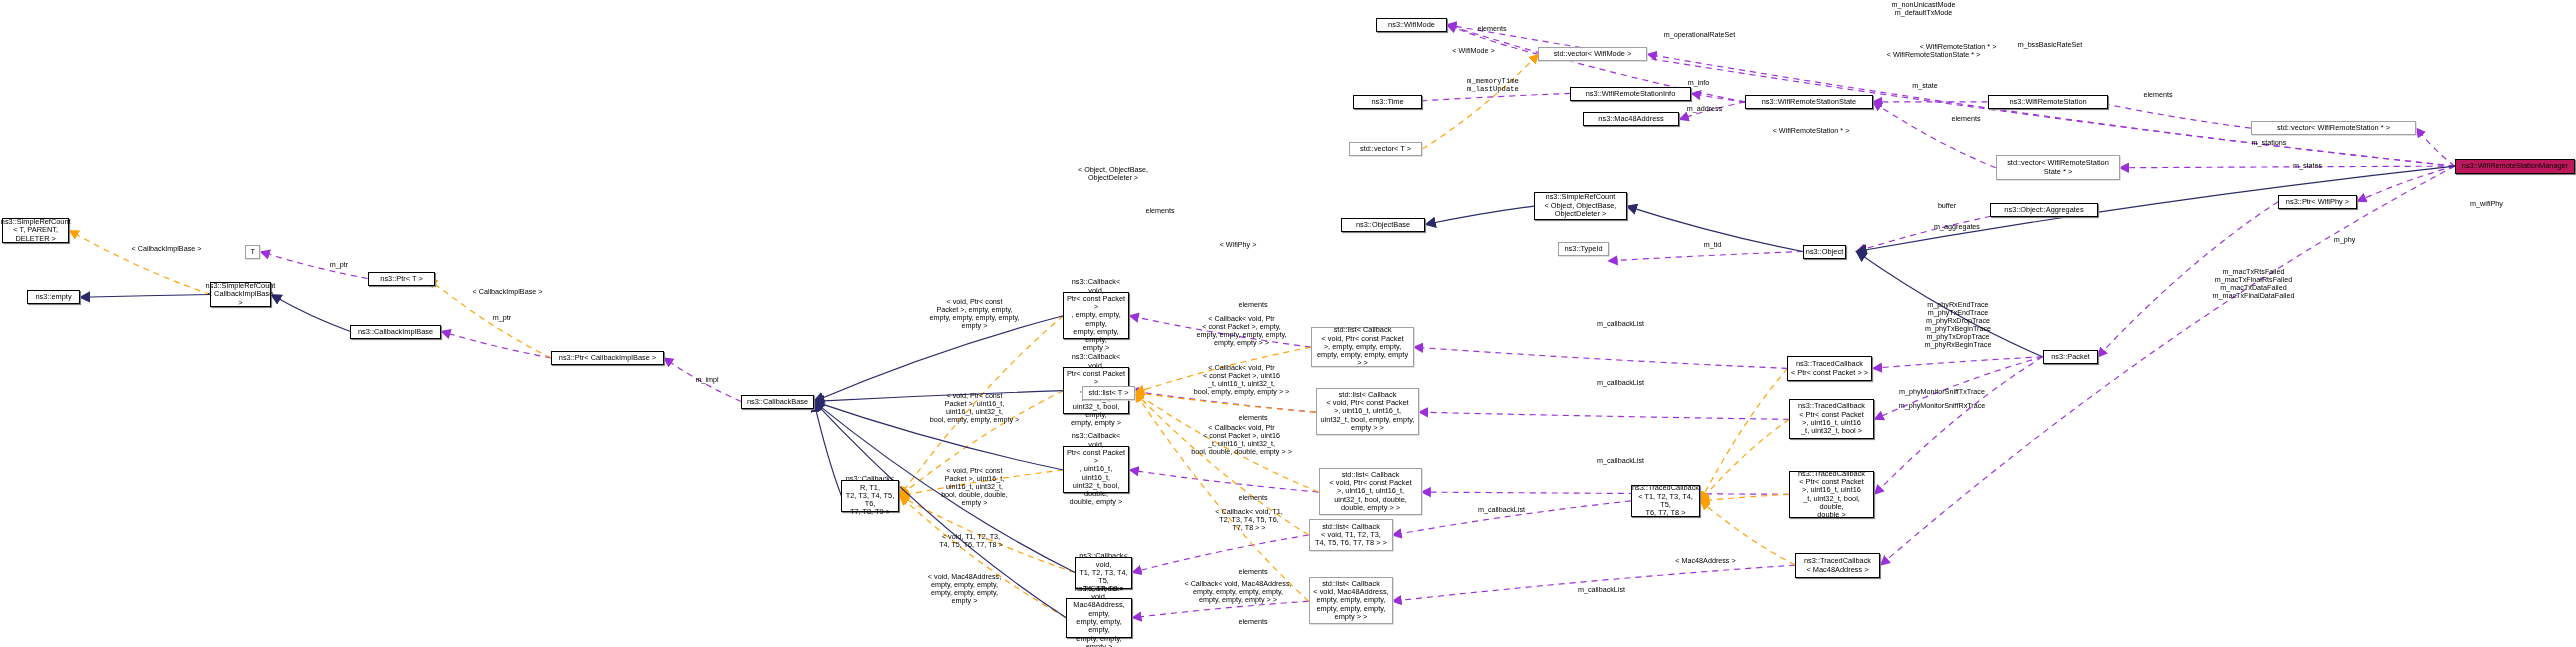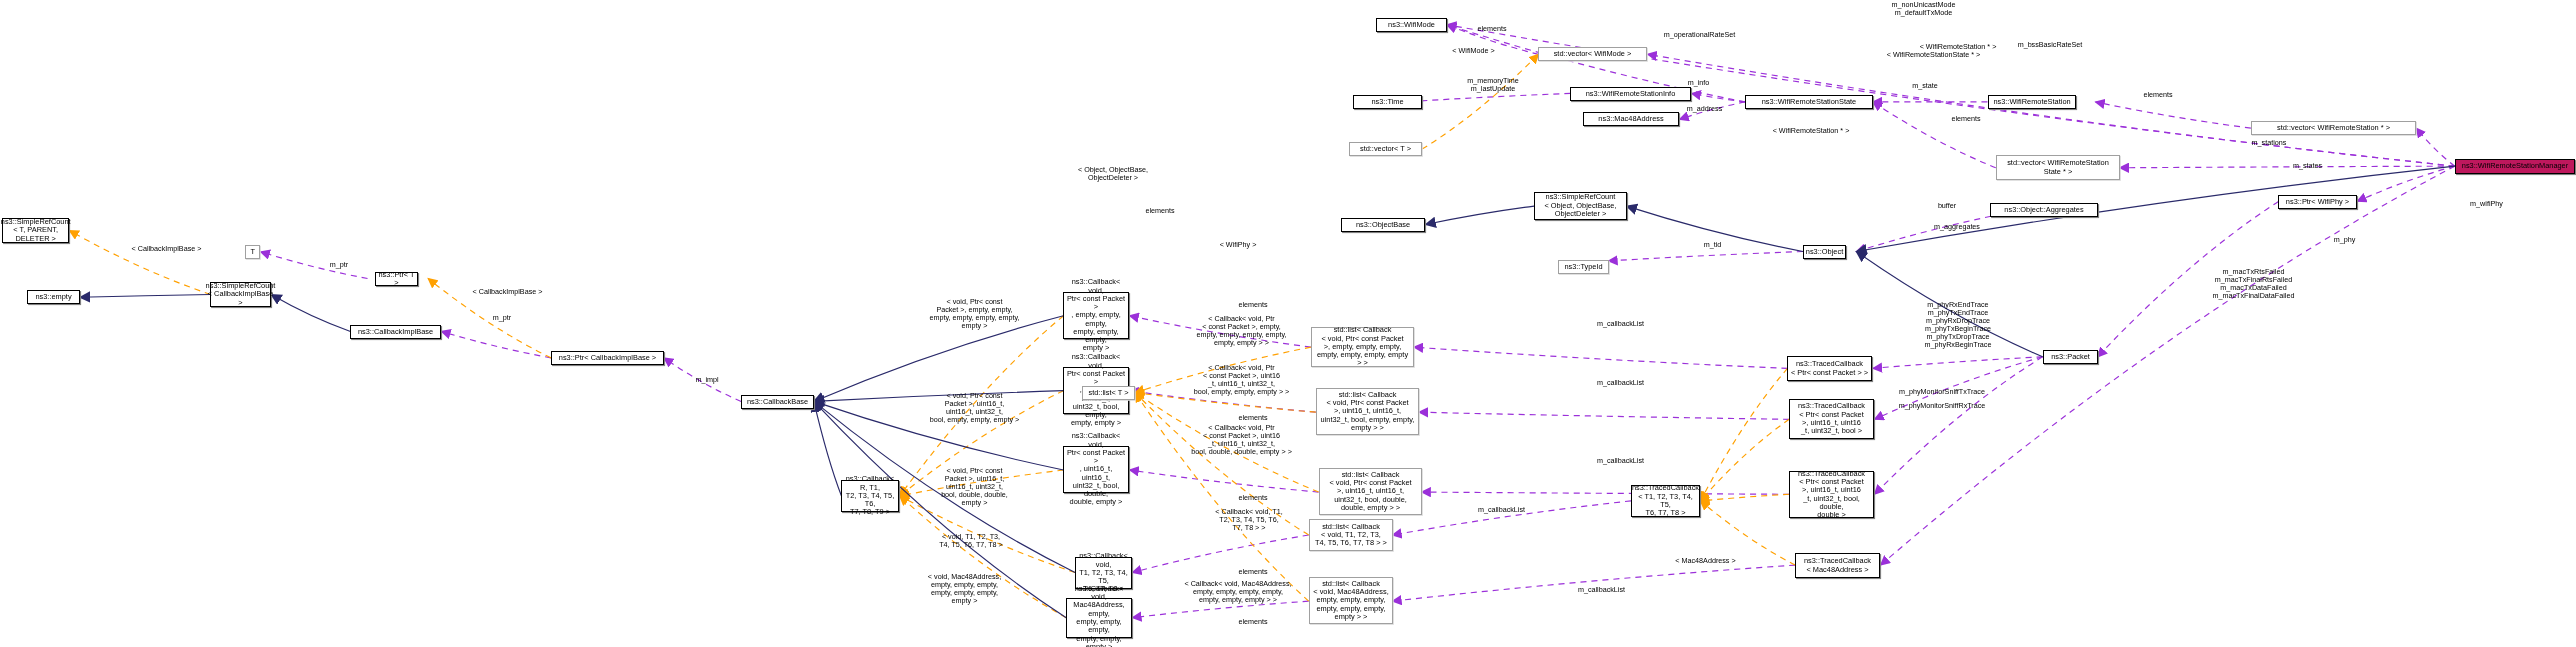--- a/index.html
+++ b/index.html
@@ -106,42 +106,42 @@
       </g>
   </svg>
 
   <div id="nodes-layer">
       <div class="node cls" style="left: 1376px; top: 17.6px; width: 71px; height: 14.3px;">ns3::WifiMode</div>
       <div class="node tmpl" style="left: 1538px; top: 47px; width: 109px; height: 13.8px;">std::vector&lt; WifiMode &gt;</div>
       <div class="node cls" style="left: 1353px; top: 95px; width: 69px; height: 13.8px;">ns3::Time</div>
       <div class="node cls" style="left: 1570px; top: 87px; width: 121px; height: 13.8px;">ns3::WifiRemoteStationInfo</div>
       <div class="node cls" style="left: 1583px; top: 112px; width: 96px; height: 13.8px;">ns3::Mac48Address</div>
       <div class="node cls" style="left: 1745px; top: 95px; width: 128px; height: 14.3px;">ns3::WifiRemoteStationState</div>
-      <div class="node cls" style="left: 1988px; top: 95px; width: 88px; height: 14.3px;">ns3::WifiRemoteStation</div>
+      <div class="node cls" style="left: 1988px; top: 95px; width: 120px; height: 14.3px;">ns3::WifiRemoteStation</div>
       <div class="node tmpl" style="left: 2251px; top: 121px; width: 165px; height: 13.8px;">std::vector&lt; WifiRemoteStation * &gt;</div>
       <div class="node tmpl" style="left: 1996px; top: 155px; width: 124px; height: 25px;">std::vector&lt; WifiRemoteStation
 State * &gt;</div>
       <div class="node focus" style="left: 2455px; top: 159px; width: 120px; height: 15px;">ns3::WifiRemoteStationManager</div>
       <div class="node tmpl" style="left: 1349px; top: 142px; width: 73px; height: 13.8px;">std::vector&lt; T &gt;</div>
       <div class="node cls" style="left: 1341px; top: 218px; width: 84px; height: 13.8px;">ns3::ObjectBase</div>
       <div class="node cls" style="left: 1534px; top: 192px; width: 93px; height: 27.6px;">ns3::SimpleRefCount
 &lt; Object, ObjectBase,
 ObjectDeleter &gt;</div>
-      <div class="node tmpl" style="left: 1558px; top: 260px; width: 51px; height: 13.8px;">ns3::TypeId</div>
+      <div class="node tmpl" style="left: 1558px; top: 242px; width: 51px; height: 13.8px;">ns3::TypeId</div>
       <div class="node cls" style="left: 1803px; top: 245px; width: 43px; height: 13.8px;">ns3::Object</div>
       <div class="node cls" style="left: 1990px; top: 203px; width: 108px; height: 13.8px;">ns3::Object::Aggregates</div>
       <div class="node cls" style="left: 2043px; top: 350px; width: 55px; height: 13.8px;">ns3::Packet</div>
       <div class="node cls" style="left: 2278px; top: 195px; width: 79px; height: 13.8px;">ns3::Ptr&lt; WifiPhy &gt;</div>
       <div class="node cls" style="left: 2.2px; top: 218px; width: 67px; height: 25px;">ns3::SimpleRefCount
 &lt; T, PARENT, DELETER &gt;</div>
       <div class="node cls" style="left: 27px; top: 290px; width: 53px; height: 13.8px;">ns3::empty</div>
       <div class="node cls" style="left: 210px; top: 282px; width: 61px; height: 25px;">ns3::SimpleRefCount
 &lt; CallbackImplBase &gt;</div>
       <div class="node tmpl" style="left: 245px; top: 245px; width: 15.4px; height: 14.3px;">T</div>
-      <div class="node cls" style="left: 368px; top: 272px; width: 43px; height: 13.8px; margin-left: 7px;">ns3::Ptr&lt; T &gt;</div>
+      <div class="node cls" style="left: 368px; top: 272px; width: 67px; height: 13.8px;">ns3::Ptr&lt; T &gt;</div>
       <div class="node cls" style="left: 350px; top: 325px; width: 91px; height: 13.8px;">ns3::CallbackImplBase</div>
       <div class="node cls" style="left: 551px; top: 351px; width: 113px; height: 13.8px;">ns3::Ptr&lt; CallbackImplBase &gt;</div>
       <div class="node cls" style="left: 741px; top: 395px; width: 73px; height: 13.8px;">ns3::CallbackBase</div>
       <div class="node cls" style="left: 1063px; top: 292px; width: 66px; height: 47px;">ns3::Callback&lt; void,
 Ptr&lt; const Packet &gt;
 , empty, empty, empty,
 empty, empty, empty,
 empty &gt;</div>
       <div class="node cls" style="left: 1063px; top: 367px; width: 66px; height: 47px;">ns3::Callback&lt; void,
 Ptr&lt; const Packet &gt;
@@ -203,21 +203,21 @@
       <div class="node cls" style="left: 1795px; top: 553px; width: 85px; height: 25px;">ns3::TracedCallback
 &lt; Mac48Address &gt;</div>
     </div>
   <div id="labels-layer">
       <div class="edge-label" style="left: 1871px; top: 1.1px; width: 105px;">m_nonUnicastMode
 m_defaultTxMode</div>
       <div class="edge-label" style="left: 1467px; top: 25px; width: 50px;">elements</div>
       <div class="edge-label" style="left: 1650px; top: 31px; width: 99px;">m_operationalRateSet</div>
       <div class="edge-label" style="left: 2006px; top: 41px; width: 88px;">m_bssBasicRateSet</div>
       <div class="edge-label" style="left: 1443px; top: 47px; width: 61px;">&lt; WifiMode &gt;</div>
-      <div class="edge-label" style="left: 1460px; top: 77px; width: 66px;">m_memoryTime
+      <div class="edge-label" style="left: 1460px; top: 77px; width: 66px; font-family: Liberation Mono, monospace;">m_memoryTime
 m_lastUpdate</div>
       <div class="edge-label" style="left: 1681px; top: 79px; width: 35px;">m_info</div>
       <div class="edge-label" style="left: 1907px; top: 82px; width: 36px;">m_state</div>
       <div class="edge-label" style="left: 1907px; top: 43px; width: 102px;">&lt; WifiRemoteStation * &gt;</div>
       <div class="edge-label" style="left: 1681px; top: 105px; width: 47px;">m_address</div>
       <div class="edge-label" style="left: 1873px; top: 51px; width: 121px;">&lt; WifiRemoteStationState * &gt;</div>
       <div class="edge-label" style="left: 2133px; top: 91px; width: 50px;">elements</div>
       <div class="edge-label" style="left: 1941px; top: 115px; width: 50px;">elements</div>
       <div class="edge-label" style="left: 1760px; top: 127px; width: 102px;">&lt; WifiRemoteStation * &gt;</div>
       <div class="edge-label" style="left: 2243px; top: 139px; width: 52px;">m_stations</div>

